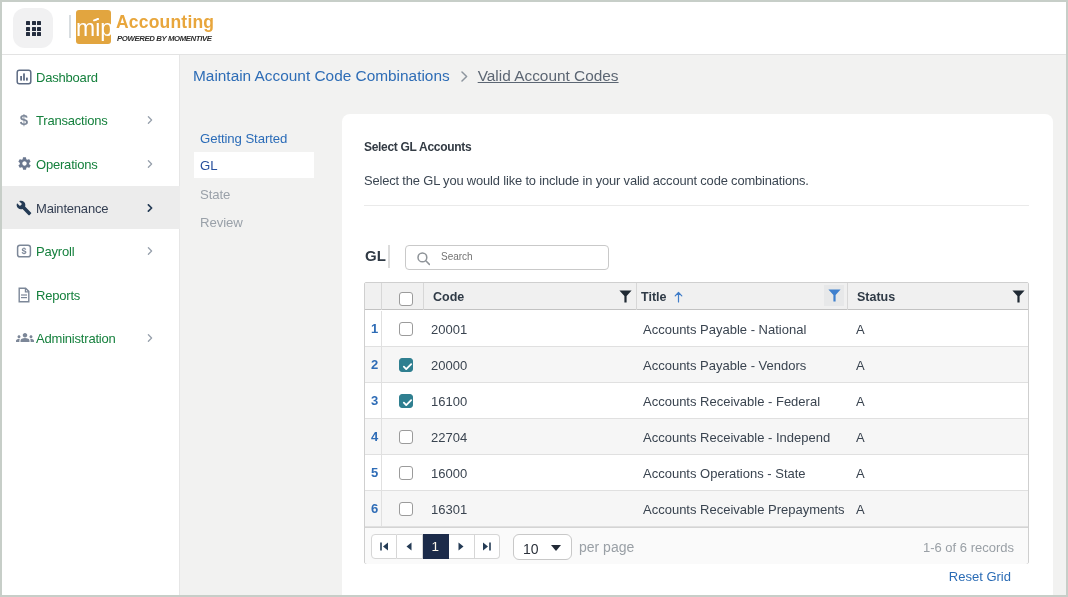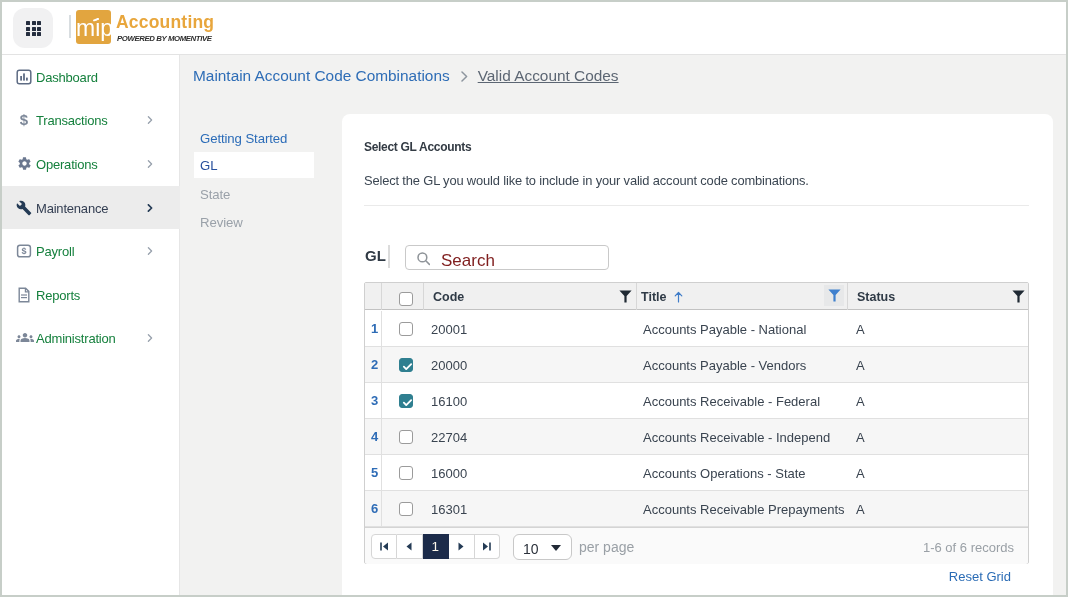--- a/index.html
+++ b/index.html
@@ -37,21 +37,21 @@
 .wnav .off { color:#9aa1a9; }
 
 .card { position:absolute; left:162px; top:59px; width:711px; height:481px; background:#fff; border-radius:8px 8px 0 0; }
 .h1 { position:absolute; left:22px; top:26px; font-size:12px; letter-spacing:-0.3px; font-weight:700; color:#333b44; }
 .sub { position:absolute; left:22px; top:59px; font-size:12.9px; letter-spacing:-0.15px; color:#3b4652; }
 .hr { position:absolute; left:22px; top:90.5px; width:665px; height:1px; background:#eaeaea; }
 .gllabel { position:absolute; left:23px; top:133px; font-size:15px; font-weight:700; color:#2f3944; }
 .glbar { position:absolute; left:46px; top:131px; width:2px; height:23px; background:#dcdcdc; }
 .searchbox { position:absolute; left:63px; top:131px; width:204px; height:25px; border:1px solid #c9c9c9; border-radius:4px; background:#fff; }
 .searchbox svg { position:absolute; left:10.5px; top:6px; }
-.searchbox .ph { position:absolute; left:35px; top:5px; font-size:17px; color:#7f1d1d; }
+.searchbox .ph { position:absolute; left:35px; top:5px; font-size:10px; color:#737373; }
 
 .tbl { position:absolute; left:22px; top:168px; width:665px; height:282px; border:1px solid #cfcfcf; border-radius:2px; background:#fff; }
 .thead { position:absolute; left:0; top:0; width:663px; height:27px; background:#f0f0f0; border-bottom:1px solid #c2c2c2; }
 .thead .cell { position:absolute; top:0; height:27px; border-right:1px solid #d7d7d7; }
 .thead .lbl { position:absolute; top:50%; transform:translateY(-50%); font-size:12.5px; font-weight:700; color:#2f3a46; }
 .row { position:absolute; left:0; width:663px; height:36px; border-bottom:1px solid #e0e0e0; font-size:13px; color:#3a4450; }
 .row.alt { background:#f6f6f6; }
 .row .num { position:absolute; left:0; top:0; width:17px; height:35px; border-right:1px solid #e0e0e0; color:#2e6cb6; font-weight:700; font-size:13px; text-align:center; text-indent:3px; line-height:35px; }
 .cb { position:absolute; left:34px; top:11px; width:14px; height:14px; border:1.5px solid #9b9b9b; border-radius:3px; background:#fff; }
 .cb.on { background:#2f7f90; border-color:#2f7f90; }

